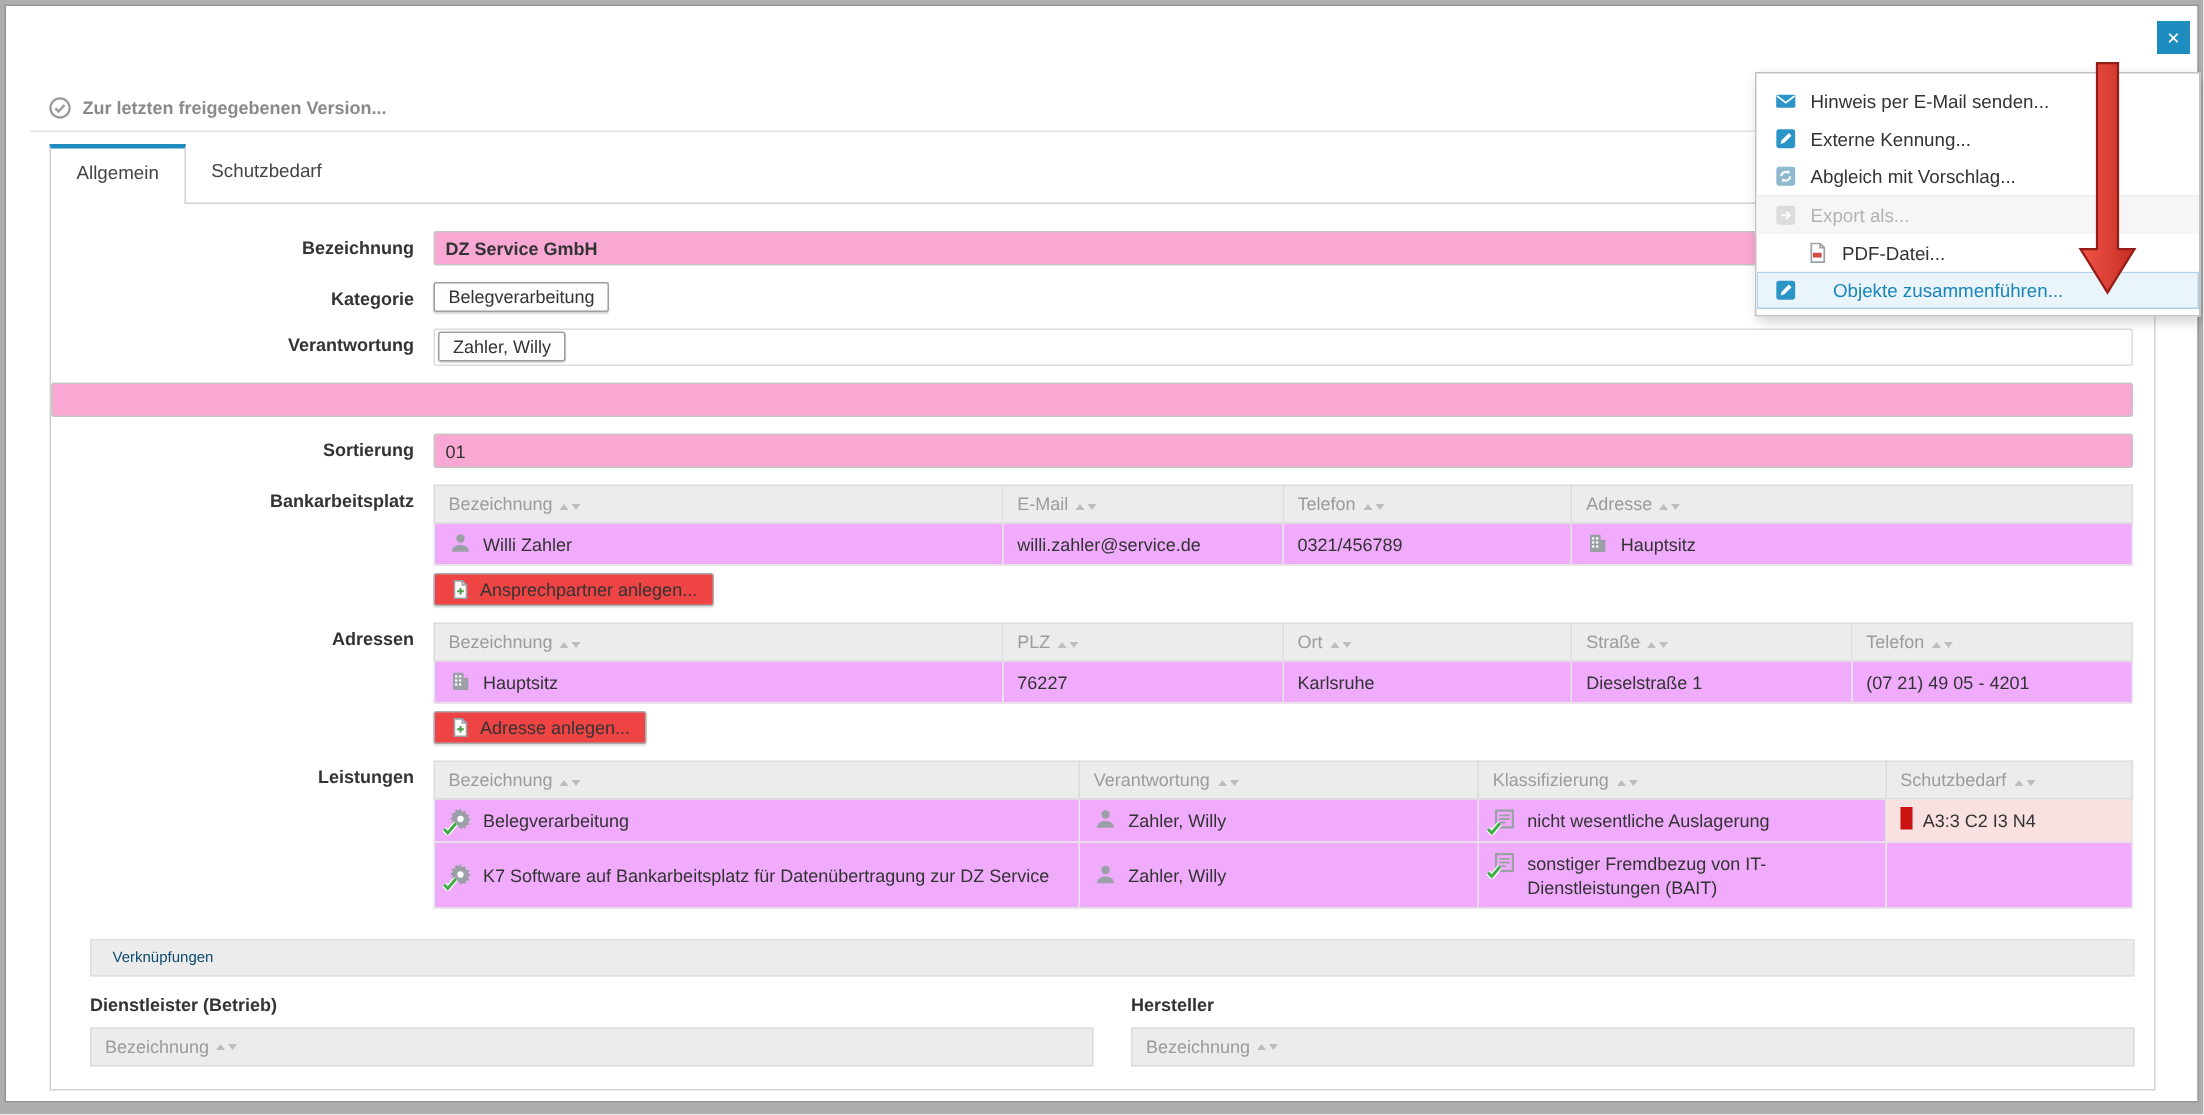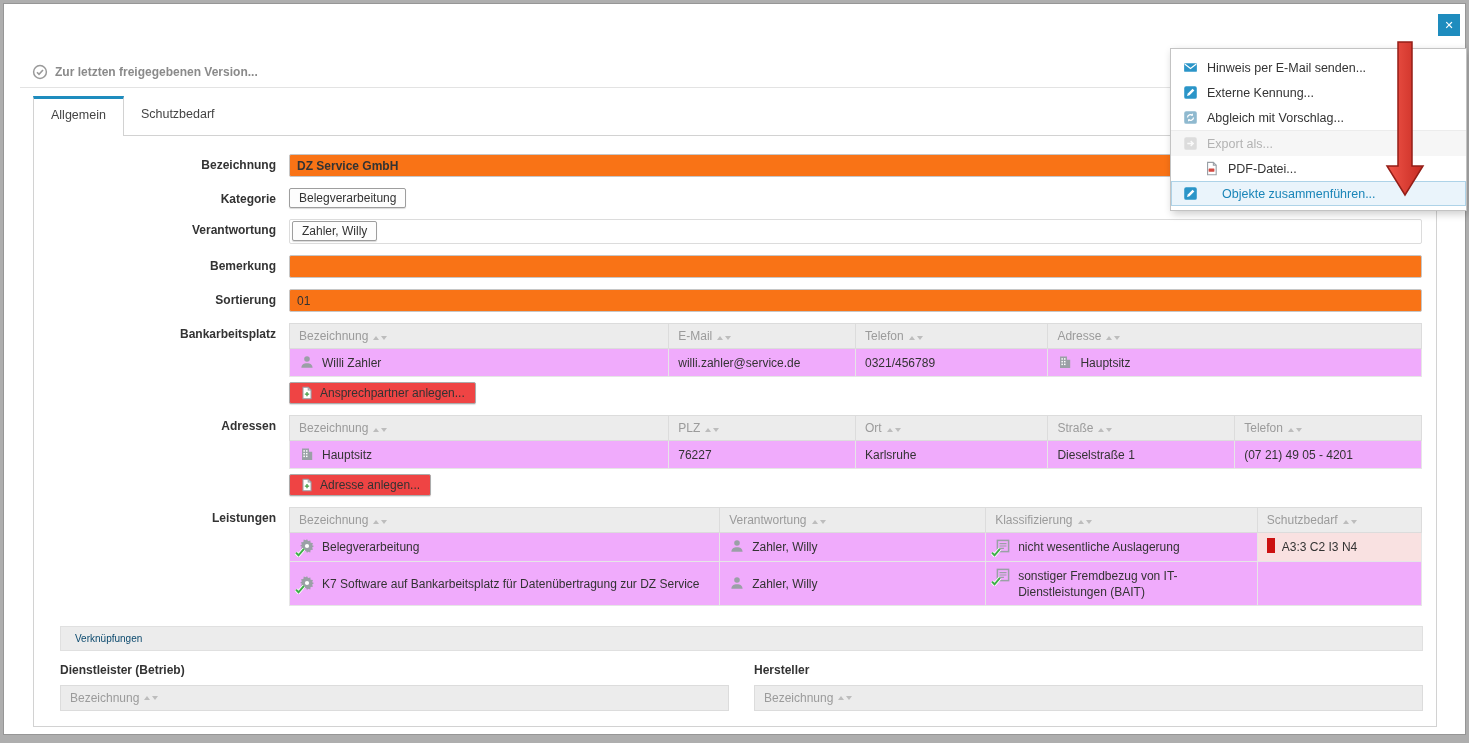--- a/index.html
+++ b/index.html
@@ -33,21 +33,21 @@
   .tab { padding:11px 17px 0; font-size:12.5px; color:#444; cursor:pointer; }
   .tab.active { border:1px solid #d2d2d2; border-bottom:none; border-top:3px solid #1e8cbe; background:#fff;
                 position:relative; z-index:2; margin-bottom:-1px; padding-top:9px; }
   .panel { flex:1; border:1px solid #d2d2d2; background:#fff; padding-top:18px; overflow:hidden; }
 
   
   .form-row { display:flex; margin-bottom:11px; }
   .form-label { width:255px; padding-right:13px; text-align:right; font-weight:bold; padding-top:4px; color:#333; }
   .form-field { flex:1; margin-right:14px; min-width:0; }
   .text-input { width:100%; height:23px; border:1px solid #c6c6c6; border-radius:2px; padding:0 7px; font:inherit;
-                color:#333; background:#f97316; }
+                color:#333; background:#f9a8d4; }
   .text-input.strong { font-weight:bold; }
   .chip-box { min-height:25px; border:1px solid #dcdcdc; border-radius:2px; padding:1px 2px; }
   .chip { display:inline-flex; background:#fdfdfd; border:1px solid #9e9e9e; border-radius:2px; padding:2px 9px;
           font:inherit; box-shadow:0 1px 1px rgba(0,0,0,.15); cursor:pointer; color:#333; }
 
   
   .grid { width:100%; border-collapse:collapse; table-layout:fixed; }
   .grid th { background:#ececec; color:#9b9b9b; font-weight:normal; text-align:left; padding:5px 9px;
              border:1px solid #dcdcdc; font-size:12px; cursor:pointer; white-space:nowrap; overflow:hidden; }
   .grid td { padding:5px 9px; border:1px solid #e6e6e6; background:#f0abfc; vertical-align:middle; line-height:1.35; }
@@ -200,21 +200,20 @@
         <div class="form-row">
           <label class="form-label">Verantwortung</label>
           <div class="form-field">
             <div class="chip-box">
               <button class="chip">Zahler, Willy</button>
             </div>
           </div>
         </div>
 
         <div class="form-row">
-          <label class="form-label">Bemerkung</label>
           <div class="form-field">
             <input class="text-input" value="" style="">
           </div>
         </div>
 
         <div class="form-row">
           <label class="form-label">Sortierung</label>
           <div class="form-field">
             <input class="text-input" value="01" style="">
           </div>

